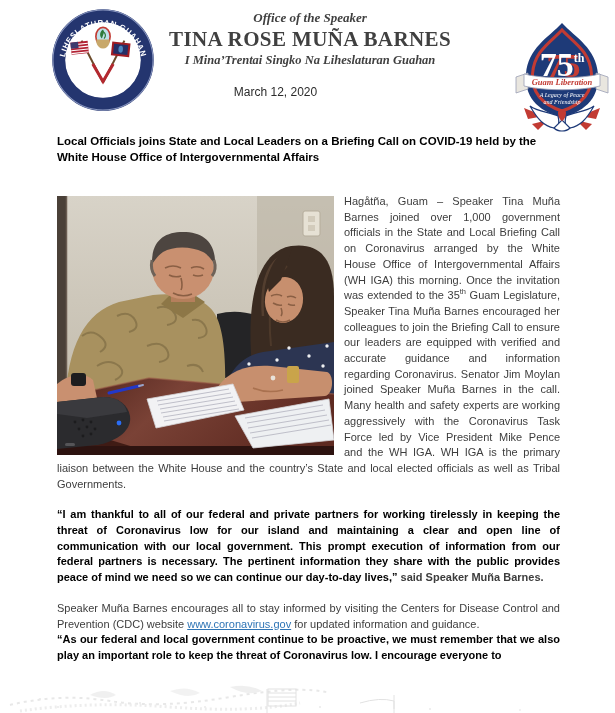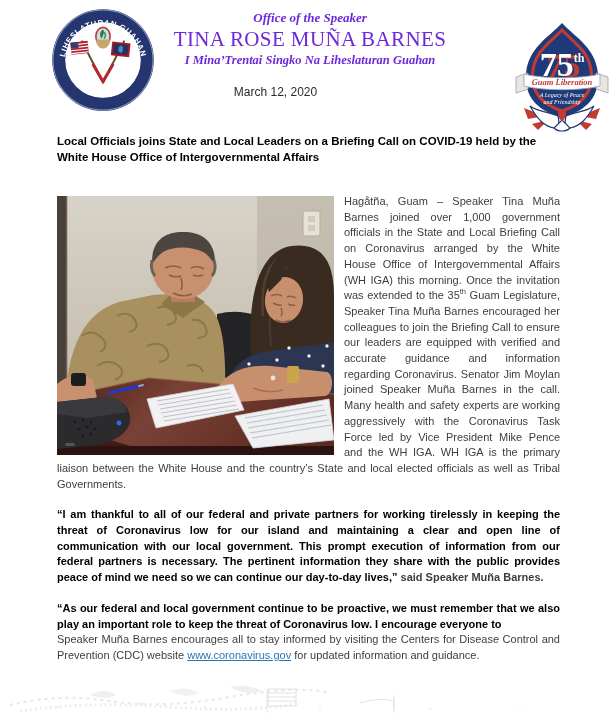--- a/index.html
+++ b/index.html
@@ -3,23 +3,23 @@
 <meta charset="utf-8">
 <style>
   html,body{margin:0;padding:0;background:#ffffff;}
   .page{position:relative;width:615px;height:713px;background:#fff;overflow:hidden;
         font-family:"Liberation Sans",sans-serif;}
   
   .header{position:absolute;top:0;left:0;width:615px;height:112px;}
   .seal{position:absolute;left:52px;top:9px;}
   .logo75{position:absolute;left:514px;top:20px;}
   .header-center{position:absolute;left:150px;width:320px;top:10px;text-align:center;
-                 font-family:"Liberation Serif",serif;color:#6d28d9;}
+                 font-family:"Liberation Serif",serif;color:#404040;}
   .office-line{font-style:italic;font-weight:700;font-size:13px;}
-  .speaker-name{font-weight:400;font-size:21px;letter-spacing:.4px;margin-top:1px;white-space:nowrap;}
+  .speaker-name{font-weight:700;font-size:21px;letter-spacing:.4px;margin-top:1px;white-space:nowrap;}
   .legislature-line{font-style:italic;font-weight:700;font-size:12.5px;margin-top:1px;}
   .date-line{position:absolute;top:85px;left:0;width:551px;text-align:center;
              font-size:12px;color:#2b2b2b;}
   
   .content{position:absolute;top:117px;left:57px;width:503px;color:#3d3d3d;
            font-size:11px;line-height:15.7px;}
   .release-label{font-weight:700;color:#000;font-size:11.5px;line-height:14px;}
   .headline{font-weight:700;color:#000;font-size:11.5px;line-height:15.5px;
             margin-top:17px;width:498px;}
   .article{margin-top:29px;text-align:justify;}
@@ -290,23 +290,23 @@
       </div>
 
       <p class="para"><span>Hagåtña, Guam – Speaker Tina Muña Barnes joined over 1,000 government officials in the State and Local Briefing Call on Coronavirus arranged by the White House Office of Intergovernmental Affairs (WH IGA) this morning. Once the invitation was extended to the 35</span><sup>th</sup><span> Guam Legislature, Speaker Tina Muña Barnes encouraged her colleagues to join the Briefing Call to ensure our leaders are equipped with verified and accurate guidance and information regarding Coronavirus. Senator Jim Moylan joined Speaker Muña Barnes in the call. Many health and safety experts are working aggressively with the Coronavirus Task Force led by Vice President Mike Pence and the WH IGA. WH IGA is the primary liaison between the White House and the country’s State and local elected officials as well as Tribal Governments.</span></p>
 
       <div class="spacer"></div>
 
       <p class="para"><span class="bold-quote">“I am thankful to all of our federal and private partners for working tirelessly in keeping the threat of Coronavirus low for our island and maintaining a clear and open line of communication with our local government. This prompt execution of information from our federal partners is necessary. The pertinent information they share with the public provides peace of mind we need so we can continue our day-to-day lives,”</span><span class="attrib"> said Speaker Muña Barnes.</span></p>
 
       <div class="spacer"></div>
 
+      <p class="para"><span>Speaker Muña Barnes encourages all to stay informed by visiting the Centers for Disease Control and Prevention (CDC) website </span><a class="doc-link">www.coronavirus.gov</a><span> for updated information and guidance.</span></p>
+
       <p class="para bold-quote">“As our federal and local government continue to be proactive, we must remember that we also play an important role to keep the threat of Coronavirus low. I encourage everyone to</p>
-
-      <p class="para"><span>Speaker Muña Barnes encourages all to stay informed by visiting the Centers for Disease Control and Prevention (CDC) website </span><a class="doc-link">www.coronavirus.gov</a><span> for updated information and guidance.</span></p>
     </div>
   </div>
 
   <svg class="watermark" viewBox="0 0 615 30">
     <g opacity="0.3">
       <path d="M 10,22 Q 60,10 110,18 T 230,14 T 330,10" fill="none" stroke="#b5b5b5" stroke-width="2" stroke-dasharray="3 4"></path>
       <path d="M 20,28 Q 90,18 170,24 T 300,20" fill="none" stroke="#c4c4c4" stroke-width="3" stroke-dasharray="2 3"></path>
       <path d="M 90,12 q 14,-8 26,0 q -10,6 -26,0 Z" fill="#cfcfcf"></path>
       <path d="M 170,8 q 16,-6 30,2 q -12,7 -30,-2 Z" fill="#d6d6d6"></path>
       <path d="M 230,4 q 18,-4 32,4 q -14,6 -32,-4 Z" fill="#cccccc"></path>

